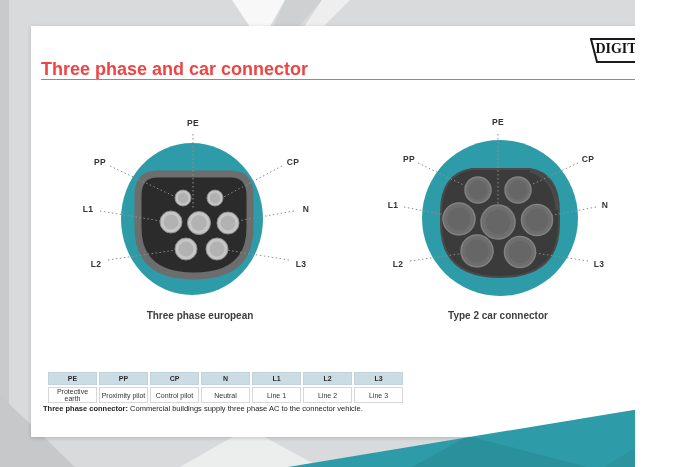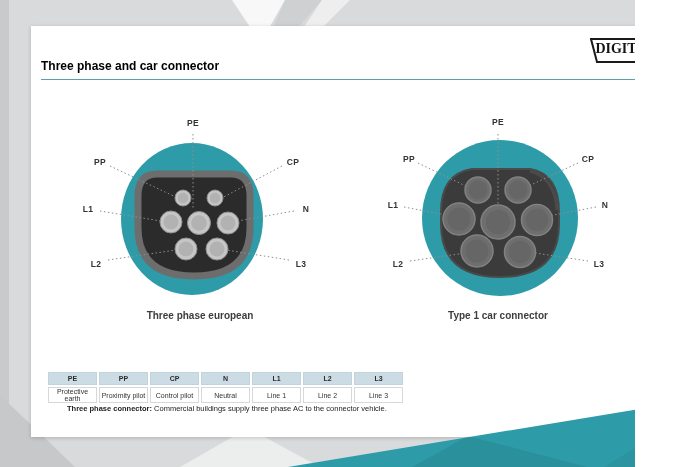--- a/index.html
+++ b/index.html
@@ -20,42 +20,42 @@
   .teal-dark1{background:rgba(0,0,0,.07);clip-path:polygon(412px 467px,468px 436px,588px 467px);z-index:4;}
   .teal-dark2{background:rgba(0,0,0,.05);clip-path:polygon(604px 467px,700px 408px,700px 467px);z-index:4;}
 
   .logo{position:absolute;right:14px;top:12px;width:70px;height:26px;}
   .logo svg{position:absolute;left:0;top:0;}
   .logo-text{position:absolute;left:0;right:0;top:3px;text-align:center;
              font-family:"Liberation Serif",serif;font-weight:bold;font-size:14px;color:#141414;}
   .logo-reg{position:absolute;right:-2px;top:-4px;font-size:7px;color:#141414;
             font-family:"Liberation Sans",sans-serif;}
 
-  .page-title{position:absolute;left:10px;top:33px;font-size:12px;font-weight:bold;color:#000000;}
+  .page-title{position:absolute;left:10px;top:33px;font-size:18px;font-weight:bold;color:#ef4444;}
   .title-rule{position:absolute;left:10px;right:16px;top:53px;height:1px;background:#5E9EA8;}
 
   .panel{position:absolute;width:280px;height:230px;}
   .panel-left{left:29px;top:84px;}
   .panel-right{left:339px;top:84px;}
   .panel svg{position:absolute;left:0;top:0;}
   .pin-label{position:absolute;transform:translate(-50%,-50%);font-size:8.5px;font-weight:bold;
              color:#333;letter-spacing:.3px;white-space:nowrap;}
   .caption{position:absolute;top:200px;left:0;width:100%;text-align:center;
            font-size:10px;font-weight:bold;color:#3d3d3d;}
 
   .pin-table{position:absolute;left:15px;top:344px;width:359px;border-collapse:separate;
              border-spacing:2px;table-layout:fixed;}
   .pin-table th{background:#CCDCE4;border:1px solid #c2d3db;font-size:7px;font-weight:bold;
                 color:#2b2b2b;height:11px;text-align:center;padding:0;}
   .pin-table td{background:#fff;border:1px solid #d8d8d8;font-size:7px;color:#333;height:13px;
                 text-align:center;padding:0;}
 
   .notes{position:absolute;left:12px;top:376px;font-size:7.5px;color:#222;line-height:13px;}
   .notes p{margin:0;}
-  .notes strong{font-weight:bold;margin-left:24px;}
+  .notes strong{font-weight:bold;}
 </style>
 </head>
 <body>
 
 <div class="stage">
 
   <div class="facet f-left-strip"></div>
   <div class="facet f-top-white"></div>
   <div class="facet f-top-gray"></div>
   <div class="facet f-top-white2"></div>
@@ -154,21 +154,21 @@
             <circle cx="150" cy="142" r="11.2" fill="#666666" stroke="none"></circle>
         </g>
       </svg>
       <span class="pin-label" style="left:128px;top:12px">PE</span>
       <span class="pin-label" style="left:39px;top:49px">PP</span>
       <span class="pin-label" style="left:218px;top:49px">CP</span>
       <span class="pin-label" style="left:23px;top:95px">L1</span>
       <span class="pin-label" style="left:235px;top:95px">N</span>
       <span class="pin-label" style="left:28px;top:154px">L2</span>
       <span class="pin-label" style="left:229px;top:154px">L3</span>
-      <div class="caption" style="transform:translateX(-12px)">Type 1 car connector</div>
+      <div class="caption" style="transform:translateX(-12px)">Type 2 car connector</div>
     </div>
 
     <table class="pin-table">
       <tbody>
           <tr>
         <th>PE</th>
         <th>PP</th>
         <th>CP</th>
         <th>N</th>
         <th>L1</th>

